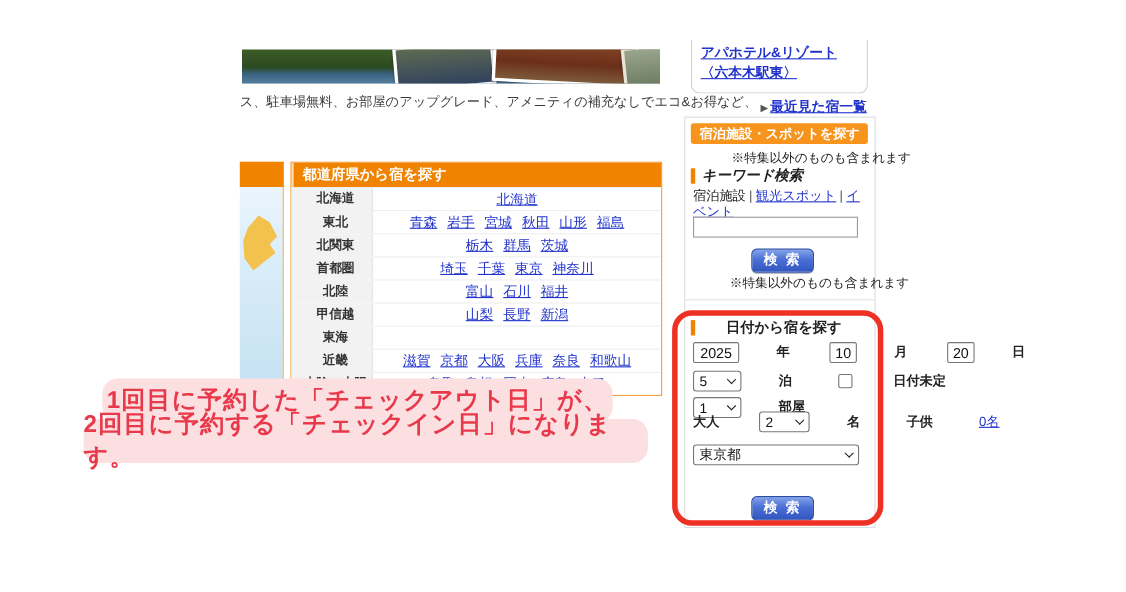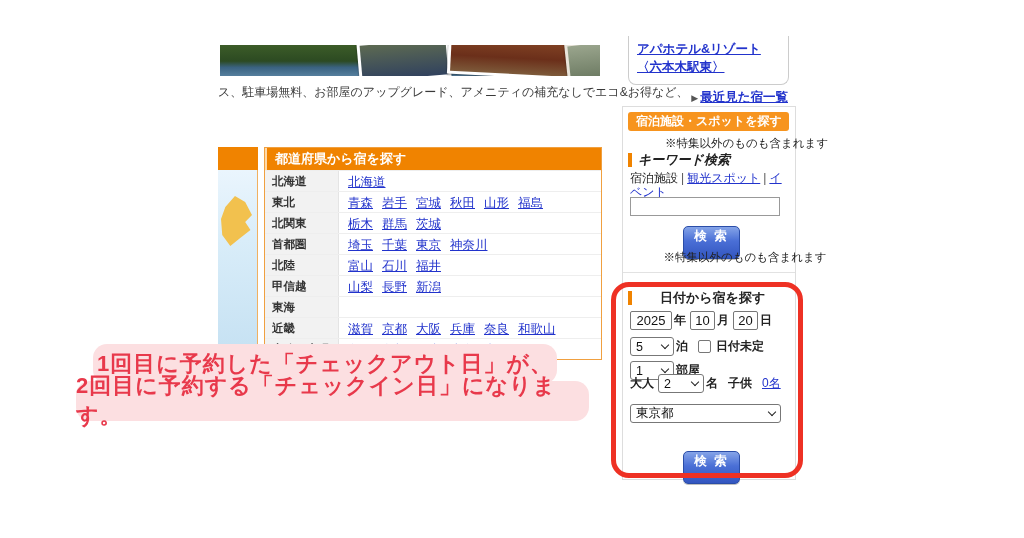--- a/index.html
+++ b/index.html
@@ -26,21 +26,21 @@
   .map-head { left:218px; top:147px; width:40px; height:23px; background:#f08300; }
   .map-strip { left:218px; top:170px; width:40px; height:175px;
     background:linear-gradient(180deg,#eaf5fd 0%,#d9edf9 40%,#c7e2f3 100%); border-right:1px solid #f0b060; }
   .map-blob { position:absolute; left:3px; top:26px; width:31px; height:50px; background:#f2c14e;
     clip-path:polygon(45% 0,78% 12%,100% 38%,78% 52%,95% 68%,62% 84%,30% 100%,4% 78%,0 46%,14% 22%); }
 
   
   .pref-table { left:264px; top:147px; width:338px; border:1px solid #f0a040; background:#fff; }
   .pref-title { height:22px; background:#f08300; color:#fff; font-weight:bold; font-size:13px;
     line-height:22px; padding-left:8px; border-left:2px solid #ffd9a8; }
-  .pref-row { display:flex; height:21px; border-top:1px solid #eee; }
+  .pref-row { display:flex; height:21px; border-top:1px solid #eee;text-align:center; }
   .pref-region { width:74px; background:#f2f2f2; border-right:1px solid #e4e4e4; font-size:11.5px;
     font-weight:bold; color:#333; line-height:20px; padding-left:7px; }
   .pref-links { flex:1; line-height:20px; padding-left:9px; white-space:nowrap; }
   .pref-links a { font-size:12.5px; color:#2233cc; text-decoration:underline; margin-right:9px; }
 
   
   .pink-line { background:#fcdfe1; border-radius:14px; color:#e8394b; font-weight:bold;
     font-size:22px; display:flex; align-items:center; justify-content:center; letter-spacing:1px; }
   .pink1 { left:93px; top:344px; width:464px; height:40px; z-index:30; }
   .pink2 { left:76px; top:381px; width:513px; height:40px; z-index:30; }
@@ -61,31 +61,31 @@
   .note1 { left:629px; top:136px; }
   .sec-head { font-size:13px; font-weight:bold; color:#222; border-left:4px solid #f08300; padding-left:6px; line-height:14px; }
   .kw-head { left:628px; top:153px;font-style:italic; }
   .tabs { left:630px; top:171px; width:152px; font-size:12px; line-height:14px; }
   .tabs a { color:#2233cc; text-decoration:underline; }
   .tabs .cur { color:#222; text-decoration:none; }
   .tabs .sep { color:#555; margin:0 3px; }
   .kw-input { left:630px; top:197px; width:150px; height:19px; border:1px solid #999; background:#fff;
     font-size:12px; padding:0 4px; font-family:"Liberation Sans",sans-serif; }
 
-  .btn-blue { width:57px; height:33px; border:1px solid #2a4da8; border-radius:5px; color:#fff;
+  .btn-blue { width:57px; height:22px; border:1px solid #2a4da8; border-radius:5px; color:#fff;
     font-weight:bold; font-size:12.5px; letter-spacing:2px; text-align:center; line-height:19px;
     background:linear-gradient(180deg,#85a4e8 0%,#4a6fd6 45%,#3356c0 100%);
     box-shadow:0 1px 0 rgba(0,0,0,.25); cursor:pointer; }
   .btn1 { left:683px; top:226px; }
   .note2 { left:622px; top:250px; width:174px; text-align:center; }
 
   .divider { left:623px; top:272px; width:172px; height:1px; background:#e2e2e2; }
 
   .date-head { left:628px; top:291px;padding-left:28px; }
-  .date-row { left:630px; display:flex; align-items:center; font-size:12px; color:#222; }
+  .date-row { left:630px; display:flex; align-items:center; font-size:12px; color:#222;gap:32px; }
   .unit { font-weight:bold; color:#222; font-size:12px; margin:0 4px 0 2px; }
   .txt-in { height:19px; border:1px solid #777; border-radius:2px; background:#fff; text-align:center;
     font-size:13px; font-family:"Liberation Sans",sans-serif; color:#111; }
   .sel { height:19px; border:1px solid #777; border-radius:3px; background:#fff; display:flex;
     align-items:center; justify-content:space-between; padding:0 5px; font-size:12.5px; color:#111; cursor:pointer; }
   .chev { width:6px; height:6px; border-right:1.7px solid #222; border-bottom:1.7px solid #222;
     transform:rotate(45deg); margin-top:-3px; flex:none; }
   .chk { width:13px; height:13px; border:1px solid #777; border-radius:2px; background:#fff; margin-right:5px; }
 
   .sel-wide { left:630px; width:151px; }

